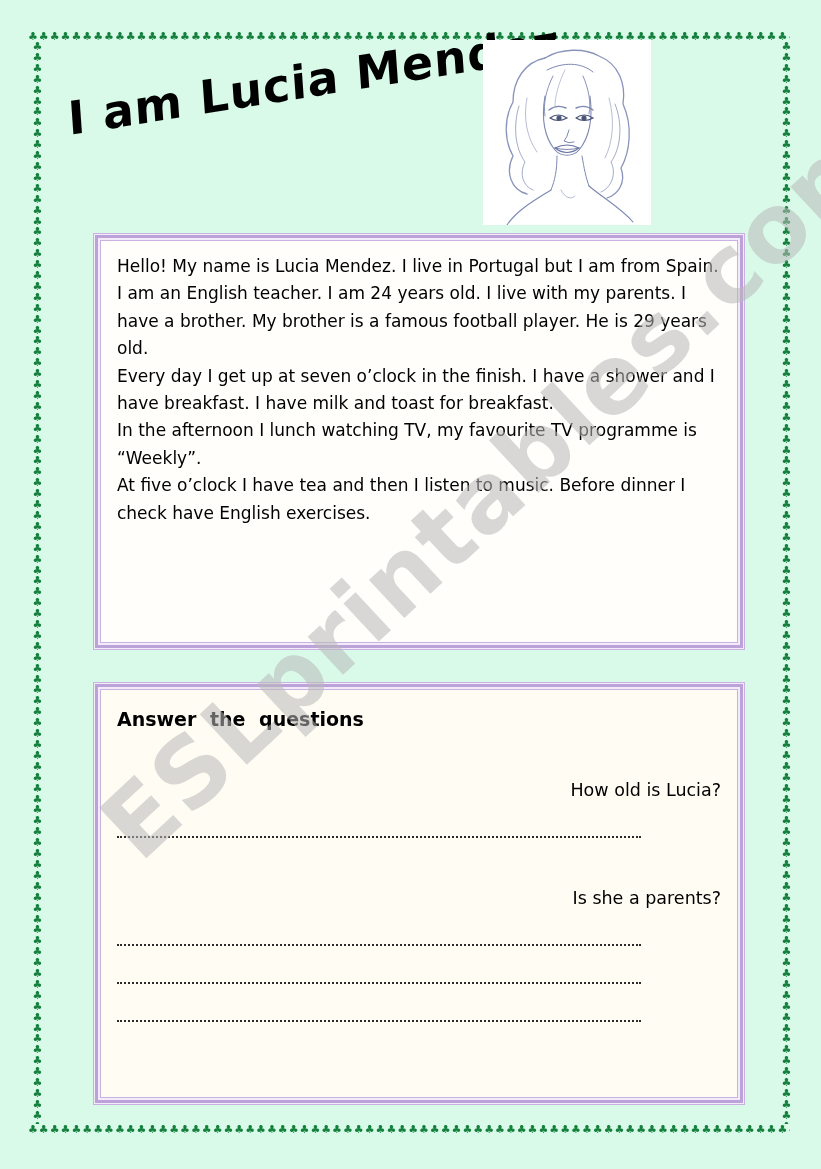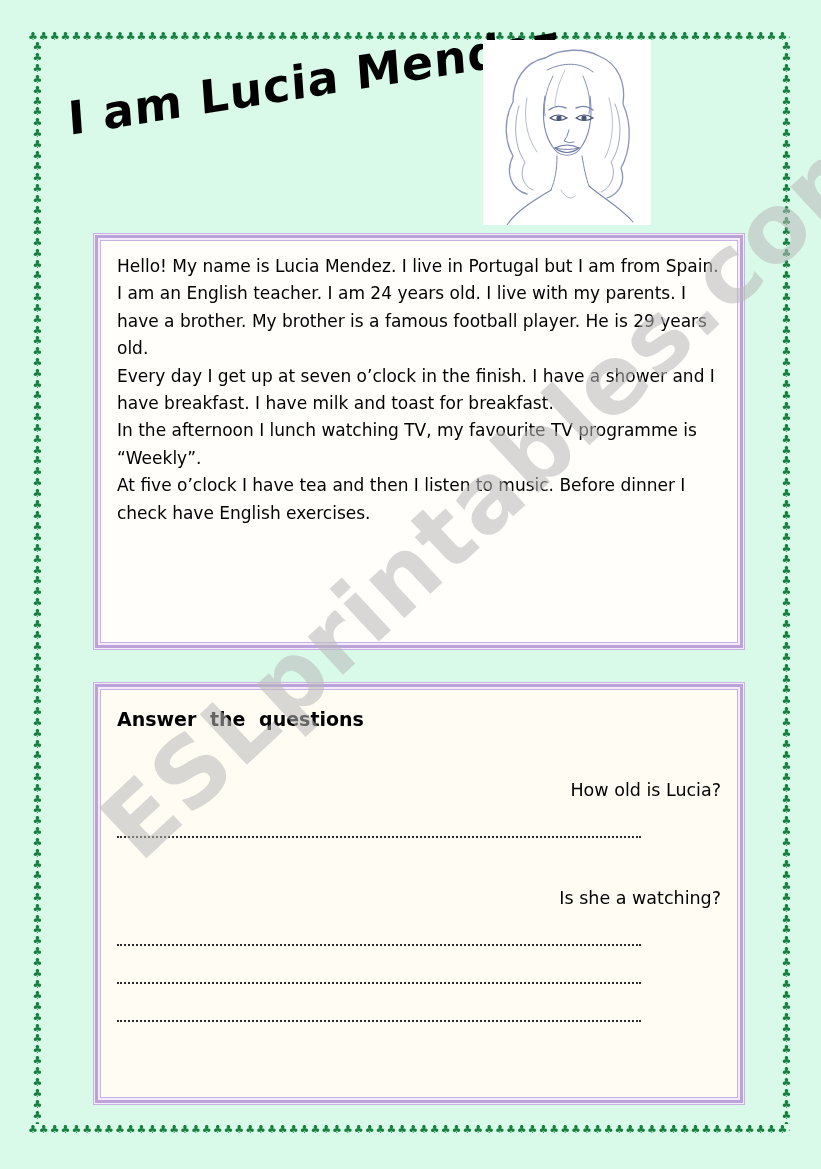--- a/index.html
+++ b/index.html
@@ -347,21 +347,21 @@
   </section>
 
   <section class="frame questions-frame">
     <div class="frame-mid">
         <div class="frame-inner">
       <h2 class="q-heading">Answer the questions</h2>
 
       <p class="qa-question">How old is Lucia?</p>
       <div class="answer-line"></div>
 
-      <p class="qa-question">Is she a watching?</p>
+      <p class="qa-question">Is she a parents?</p>
       <div class="answer-line"></div>
 
       <div class="answer-line"></div>
 
       <div class="answer-line"></div>
     </div>
       </div>
   </section>
 
 </div>

